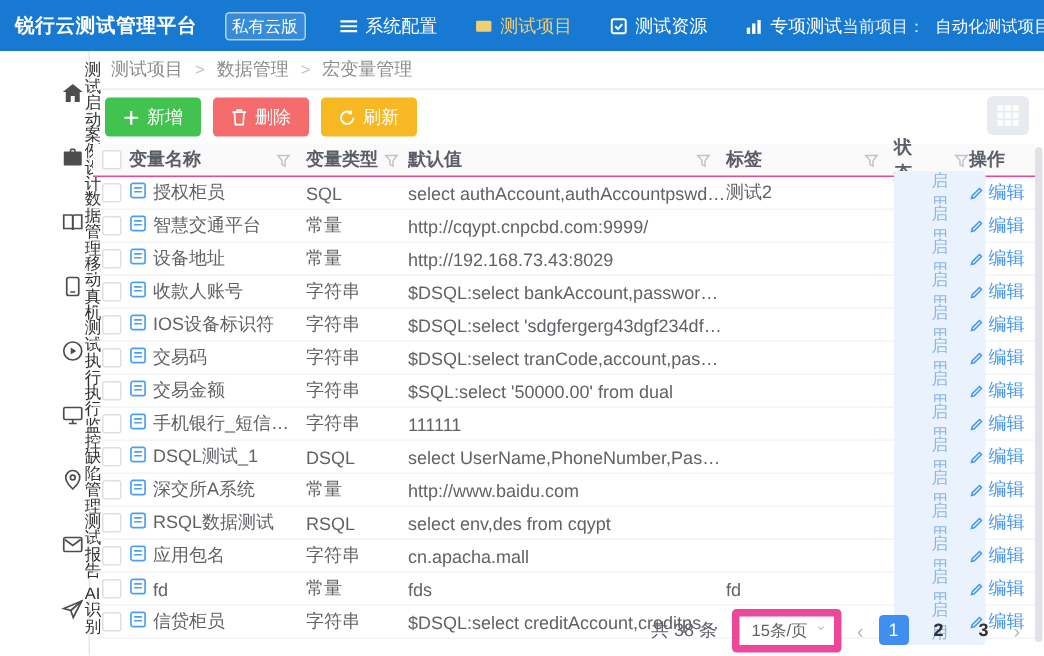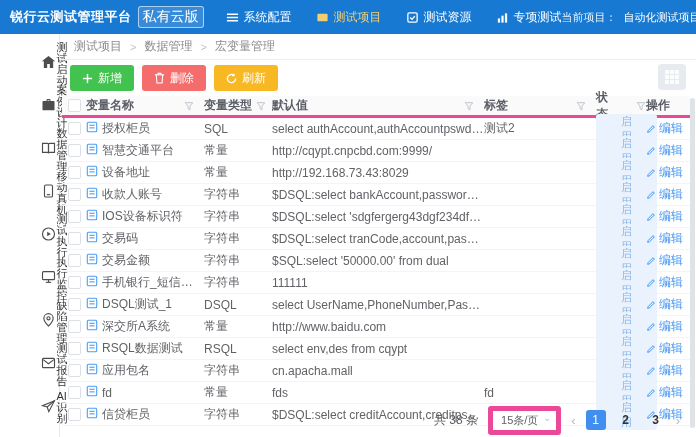--- a/index.html
+++ b/index.html
@@ -3,21 +3,21 @@
 <meta charset="utf-8">
 <style>
   * { margin:0; padding:0; box-sizing:border-box; }
   html,body { width:696px; height:437px; overflow:hidden; }
   body { font-family:"Liberation Sans","DejaVu Sans",sans-serif; font-size:12px; color:#606266; background:#fff; }
   .app { width:696px; height:437px; display:flex; flex-direction:column; position:relative; }
 
   
   .topbar { height:34px; background:#1879d2; display:flex; align-items:center; padding:0 10px; color:#fff; flex-shrink:0; }
   .logo { font-size:13px; font-weight:bold; letter-spacing:.5px; white-space:nowrap; }
-  .edition-tag { font-size:14px; margin-left:6px; padding:1px 4px; border:1px solid rgba(255,255,255,.6); background:rgba(255,255,255,.14); border-radius:3px; white-space:nowrap; }
+  .edition-tag { font-size:11px; margin-left:18px; padding:1px 4px; border:1px solid rgba(255,255,255,.6); background:rgba(255,255,255,.14); border-radius:3px; white-space:nowrap; }
   .topnav { display:flex; align-items:center; margin-left:22px; gap:24px; }
   .topnav-item { display:flex; align-items:center; gap:5px; font-size:12px; cursor:pointer; white-space:nowrap; }
   .topnav-item svg { display:block; }
   .topnav-item.active { color:#f0cf73; }
   .topbar-right { margin-left:auto; display:flex; align-items:center; gap:7px; font-size:11px; white-space:nowrap; }
   .cur-label { color:rgba(255,255,255,.9); }
   .cur-project { color:#fff; }
 
   
   .main-wrap { flex:1; display:flex; min-height:0; }
@@ -36,21 +36,21 @@
   .btn-del { background:#f56c6c; }
   .btn-refresh { background:#f7b824; }
   .btn svg { display:block; }
   .grid-btn { position:absolute; right:10px; top:4px; width:28px; height:26px; background:#e7eaef; border-radius:4px; display:flex; align-items:center; justify-content:center; cursor:pointer; }
   .grid-ic { display:grid; grid-template-columns:repeat(3,4px); grid-template-rows:repeat(3,4px); gap:1px; }
   .grid-ic span { background:#fdfdfd; }
 
   
   .table { flex:1; margin:0 6px 0 2px; font-size:12px; min-height:0; }
   .tr { display:flex; align-items:center; height:22px; border-bottom:1px solid #f2f4f7; }
-  .thead { background:#fafafa; font-weight:bold; color:#5a5e66; border-bottom:3px solid #ec4899; }
+  .thead { background:#fafafa; font-weight:bold; color:#5a5e66; border-bottom:1px solid #ec4899; }
   .col-check { width:24px; display:flex; justify-content:center; flex-shrink:0; }
   .col-name { width:118px; display:flex; align-items:center; gap:4px; flex-shrink:0; overflow:hidden; white-space:nowrap; }
   .col-type { width:68px; flex-shrink:0; overflow:hidden; white-space:nowrap; }
   .col-value { width:212px; flex-shrink:0; overflow:hidden; white-space:nowrap; text-overflow:ellipsis; }
   .col-tag { width:112px; flex-shrink:0; overflow:hidden; white-space:nowrap; }
   .col-status { width:50px; flex-shrink:0; }
   .col-action { width:46px; flex-shrink:0; }
   .head-cell { display:flex; align-items:center; gap:4px; }
   .filter-ic { margin-left:auto; margin-right:10px; cursor:pointer; display:flex; }
   .checkbox { width:13px; height:13px; border:1px solid #dcdfe6; border-radius:2px; background:#fff; cursor:pointer; }

